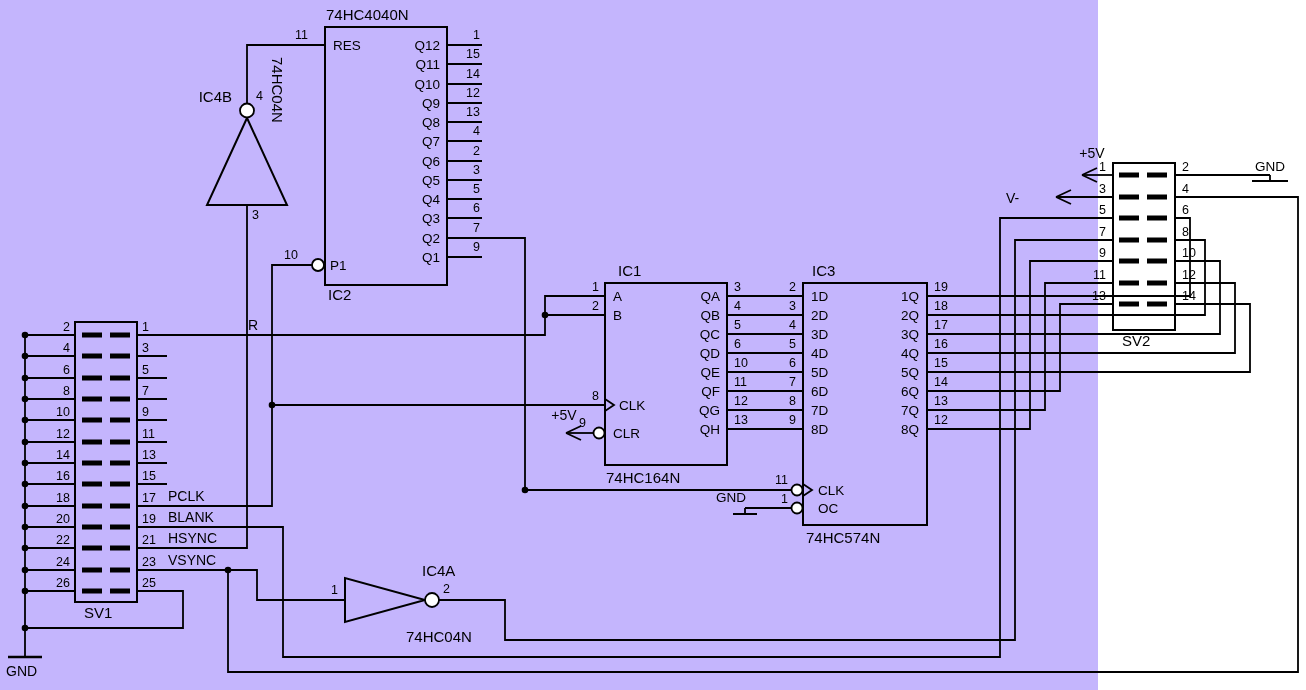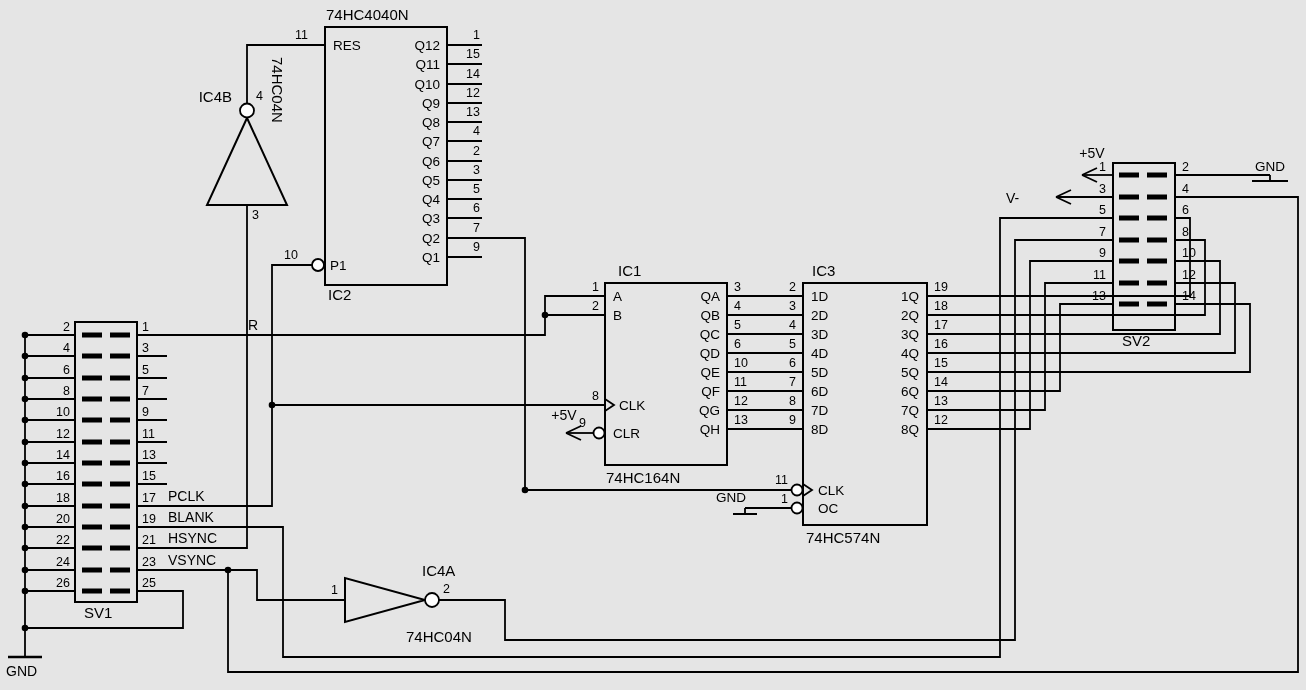--- a/index.html
+++ b/index.html
@@ -1,16 +1,16 @@
 <!DOCTYPE html>
 <html><head>
 <meta charset="utf-8">
 <style>
   html,body{margin:0;padding:0;background:#ffffff;}
-  .stage{width:1306px;height:690px;background:#e5e5e5;}
+  .stage{width:1098px;height:690px;background:#c4b5fd;}
   svg{display:block;}
   .w{fill:none;stroke:#000;stroke-width:1.8;}
   .w25{fill:none;stroke:#000;stroke-width:2.6;}
   .box{fill:none;stroke:#000;stroke-width:2;}
   .pad{fill:none;stroke:#000;stroke-width:5;}
   .dot{fill:#000;stroke:none;}
   .bub{fill:#fff;stroke:#000;stroke-width:1.8;}
   text{font-family:"Liberation Sans",sans-serif;fill:#000;}
   .t15{font-size:15px;}
   .t14{font-size:14px;}

